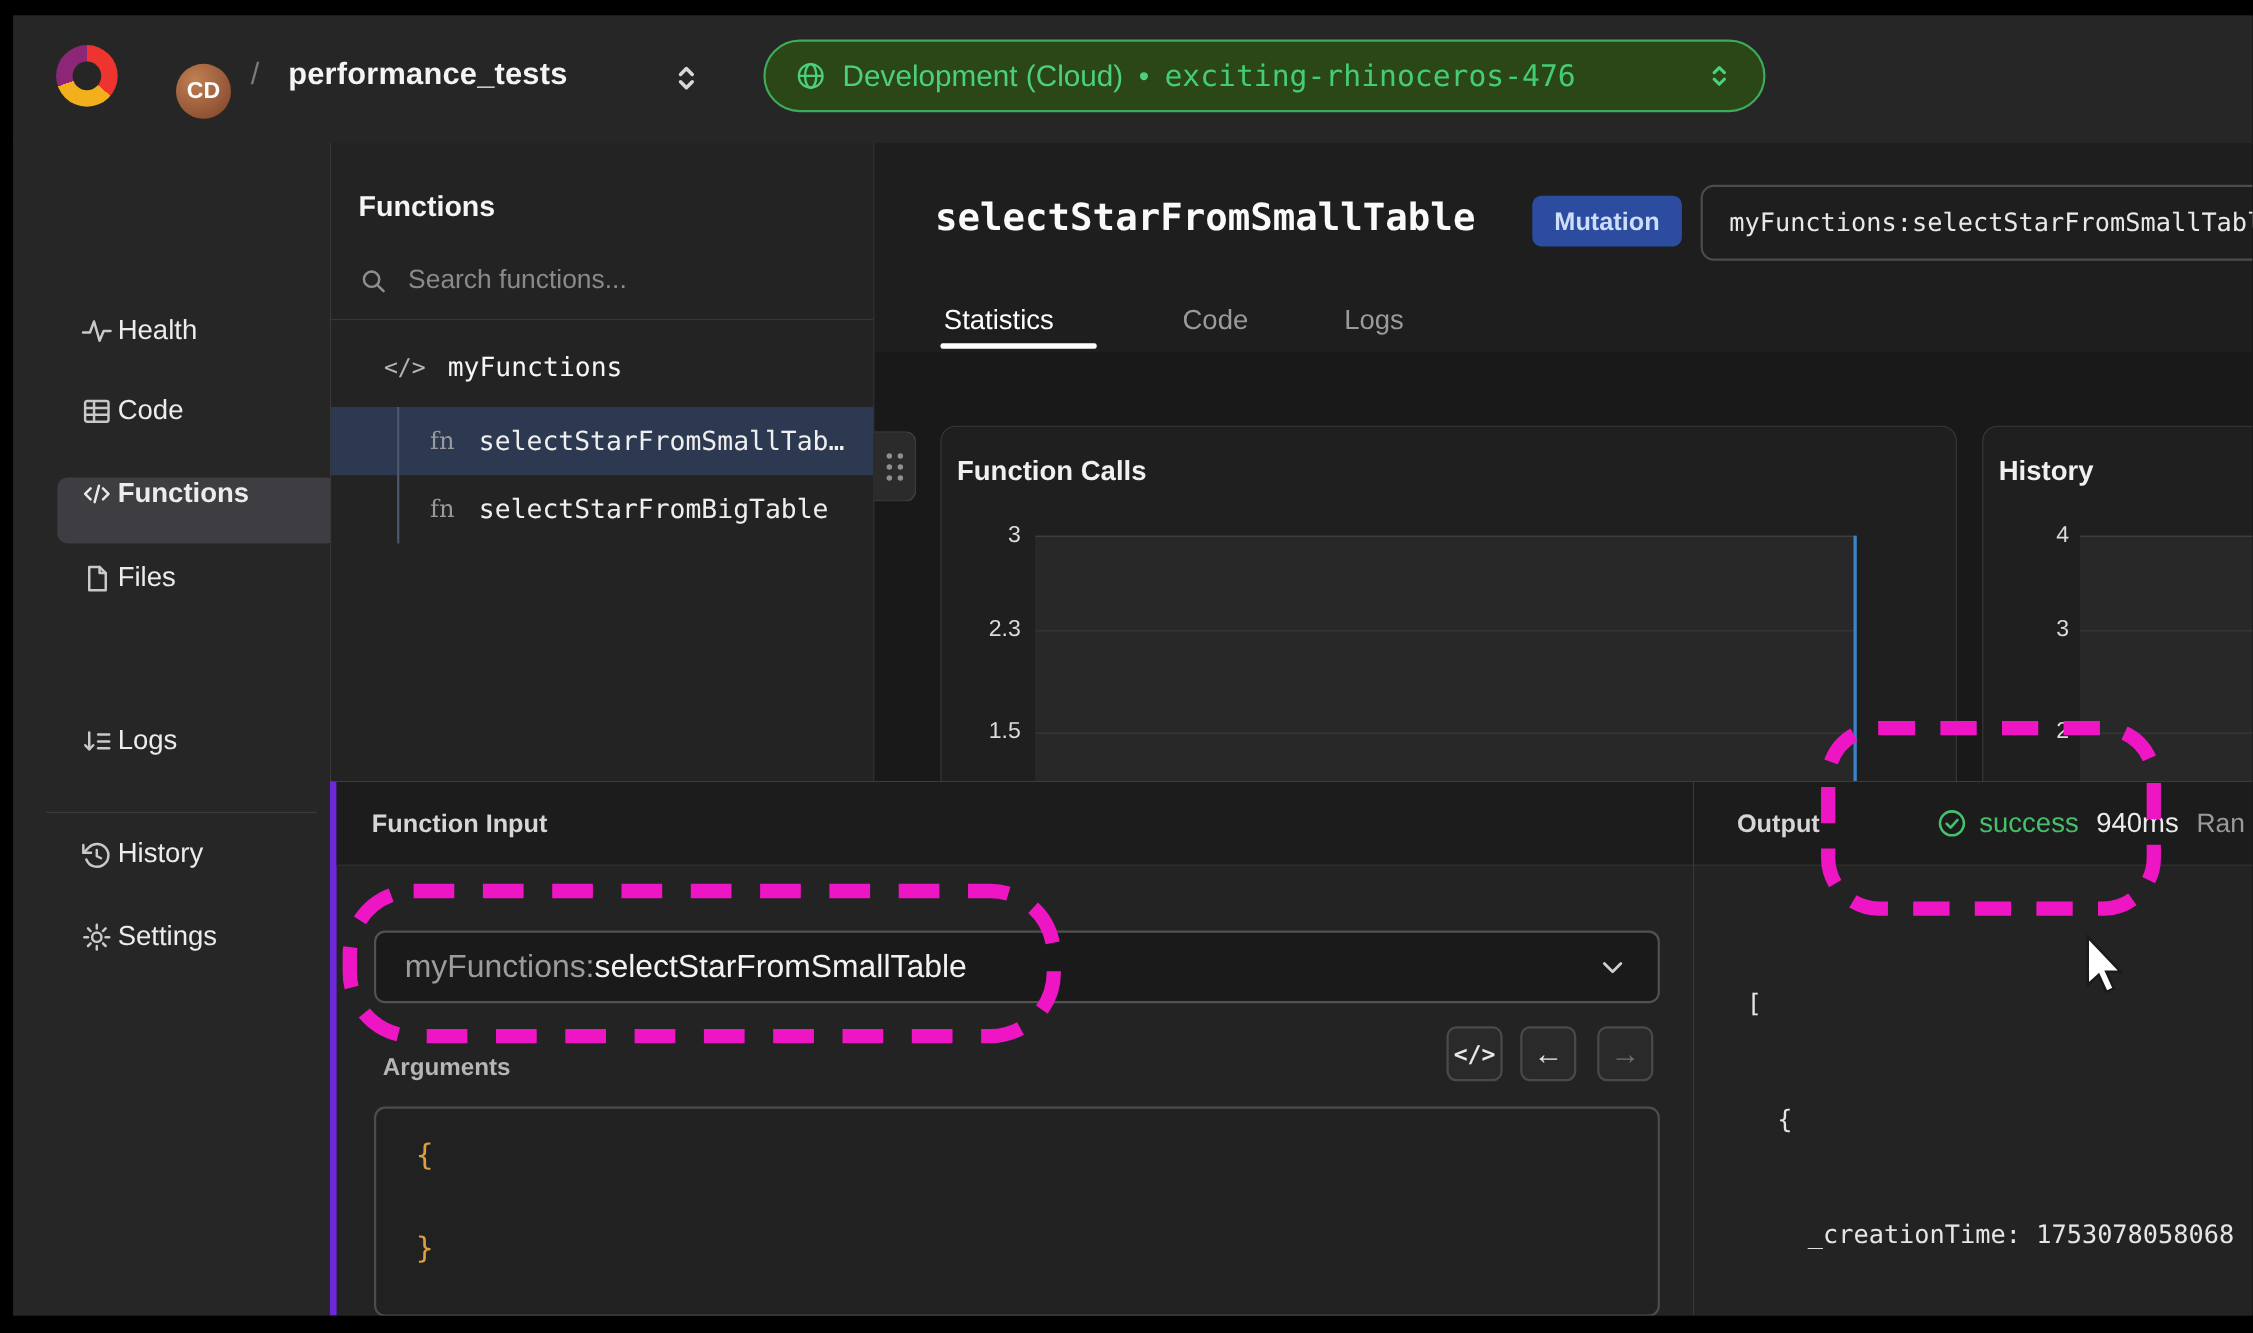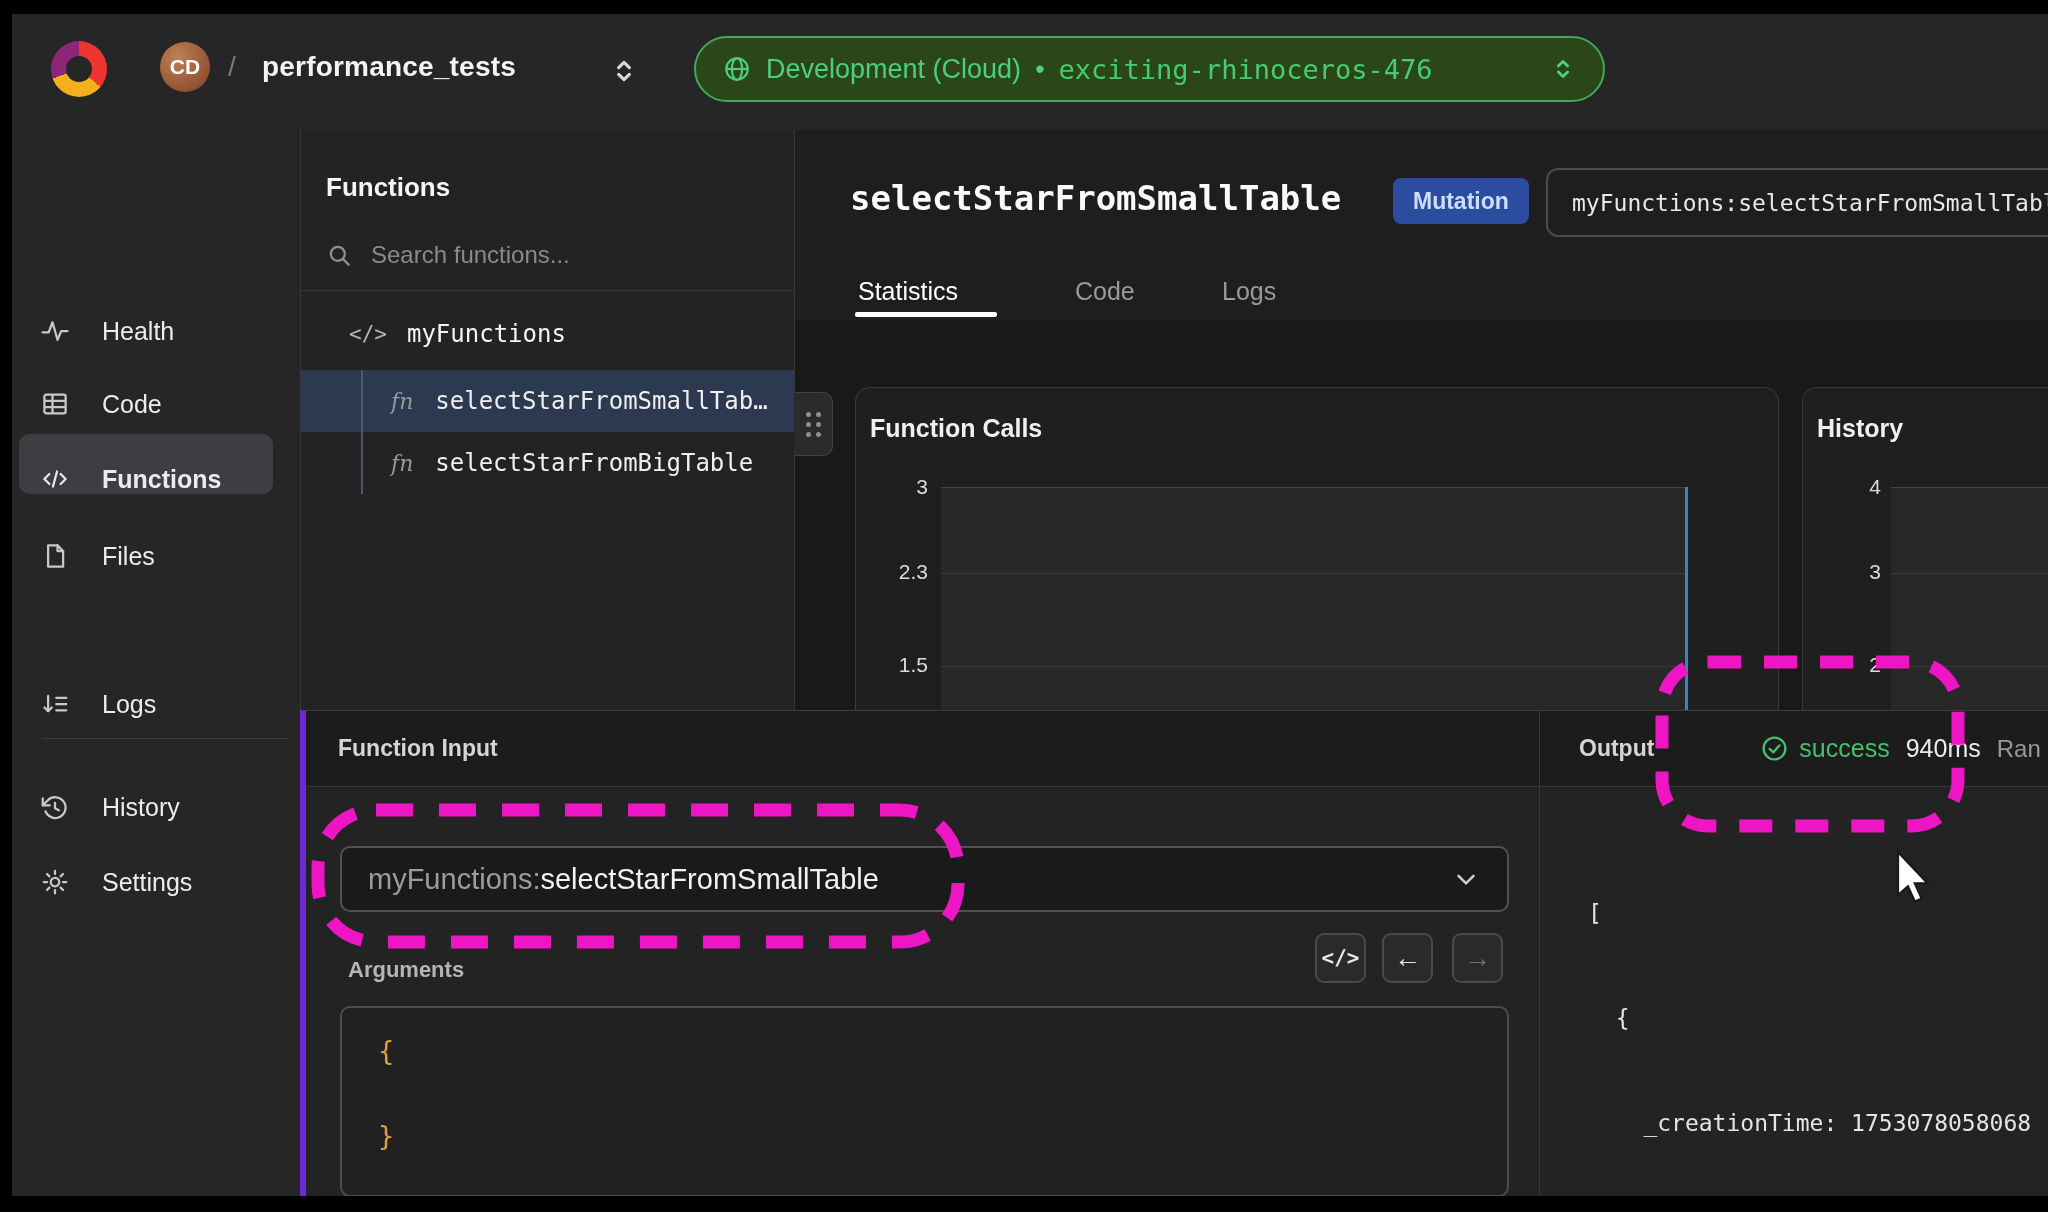--- a/index.html
+++ b/index.html
@@ -6,54 +6,54 @@
   #root{position:relative;width:2048px;height:1212px;background:#000;overflow:hidden;
         font-family:"Liberation Sans",sans-serif;color:#e8e8e8;}
   #app{position:absolute;left:12px;top:14px;width:2036px;height:1182px;background:#262626;overflow:hidden;}
   .abs{position:absolute;}
   .mono{font-family:"DejaVu Sans Mono",monospace;}
   
   #topbar{position:absolute;left:0;top:0;width:100%;height:116px;background:#262626;border-bottom:1px solid #383838;}
   .logo{left:39px;top:27px;width:56px;height:56px;border-radius:50%;
         background:conic-gradient(from 0deg,#ee342f 0 130deg,#f3b01c 130deg 250deg,#8d2676 250deg 360deg);}
   .logo::after{content:"";position:absolute;left:15px;top:15px;width:26px;height:26px;border-radius:50%;background:#262626;}
-  .avatar{left:148px;top:28px;width:50px;height:50px;border-radius:50%;
+  .avatar{left:148px;top:44px;width:50px;height:50px;border-radius:50%;
           background:radial-gradient(circle at 35% 30%,#c08052,#7e4128);
           display:flex;align-items:center;justify-content:center;font-size:21px;font-weight:bold;color:#fff;}
   .crumb-sep{left:216px;top:37px;font-size:28px;color:#7a7a7a;}
   .crumb-name{left:250px;top:37px;font-size:28px;font-weight:bold;color:#f4f4f4;letter-spacing:.2px;}
   .crumb-chev{left:596px;top:41px;}
   .env-pill{left:682px;top:22px;width:911px;height:66px;border:2px solid #3fa95c;border-radius:34px;
             background:#2b4717;display:flex;align-items:center;padding:0 26px;gap:14px;box-sizing:border-box;}
   .env-name{font-size:27px;color:#4cd07d;font-weight:500;}
   .env-dot{font-size:27px;color:#4cd07d;}
   .env-dep{font-size:27px;color:#45cd74;}
   
   #sidebar{position:absolute;left:0;top:116px;width:288px;bottom:0;background:#262626;}
-  .side-item{position:absolute;left:7px;width:254px;height:60px;border-radius:10px;
-             display:flex;align-items:flex-end;gap:32px;padding-left:21px;box-sizing:border-box;cursor:pointer;}
+  .side-item{position:absolute;left:40px;width:254px;height:60px;border-radius:10px;
+             display:flex;align-items:flex-start;gap:4px;padding-left:21px;box-sizing:border-box;cursor:pointer;}
   .side-item .lbl{font-size:25px;color:#ececec;}
   .side-item.active{background:#3d3d42;}
   .side-item.active .lbl{font-weight:bold;}
   .side-div{position:absolute;left:30px;width:246px;height:1px;background:#3d3d3d;}
   
   #fnpanel{position:absolute;left:288px;top:116px;width:495px;height:580px;background:#232323;
            border-left:1px solid #383838;border-right:1px solid #383838;box-sizing:border-box;}
   .fn-title{left:25px;top:42px;font-size:26px;font-weight:bold;color:#f5f5f5;}
   .search-row{left:25px;top:110px;display:flex;align-items:center;gap:16px;}
   .search-input{background:transparent;border:none;outline:none;font-size:24px;color:#e8e8e8;width:380px;
                 font-family:"Liberation Sans",sans-serif;}
   .search-input::placeholder{color:#8a8a8a;}
   .fn-div{left:0;top:160px;width:100%;height:1px;background:#383838;}
   .group-row{left:0;top:173px;width:100%;height:62px;display:flex;align-items:center;gap:20px;padding-left:48px;box-sizing:border-box;cursor:pointer;}
   .group-ic{font-size:21px;color:#b5b5b5;}
   .group-lbl{font-size:24px;color:#f5f5f5;}
   .tree-row{left:0;width:100%;height:62px;display:flex;align-items:center;gap:22px;padding-left:90px;box-sizing:border-box;cursor:pointer;}
   .tree-row.sel{background:#2c3950;}
-  .fn-ic{font-family:"DejaVu Serif",serif;font-style:italic;font-size:22px;color:#9a9a9a;}
+  .fn-ic{font-family:"DejaVu Serif",serif;font-size:22px;color:#9a9a9a;}
   .tree-lbl{font-size:24px;color:#efefef;white-space:nowrap;}
   .indent-line{left:60px;top:240px;width:2px;height:124px;background:#4d586e;}
   
   #draghandle{position:absolute;left:782px;top:378px;width:38px;height:62px;background:#2b2b2b;
               border:1px solid #424242;border-left:none;border-radius:0 10px 10px 0;
               display:flex;align-items:center;justify-content:center;z-index:5;cursor:grab;}
   .dots{display:grid;grid-template-columns:repeat(2,5px);grid-template-rows:repeat(3,5px);gap:5px;}
   .dots i{width:5px;height:5px;border-radius:50%;background:#8f8f8f;}
   
   #main{position:absolute;left:783px;top:116px;right:0;height:580px;background:#1e1e1e;overflow:hidden;}

